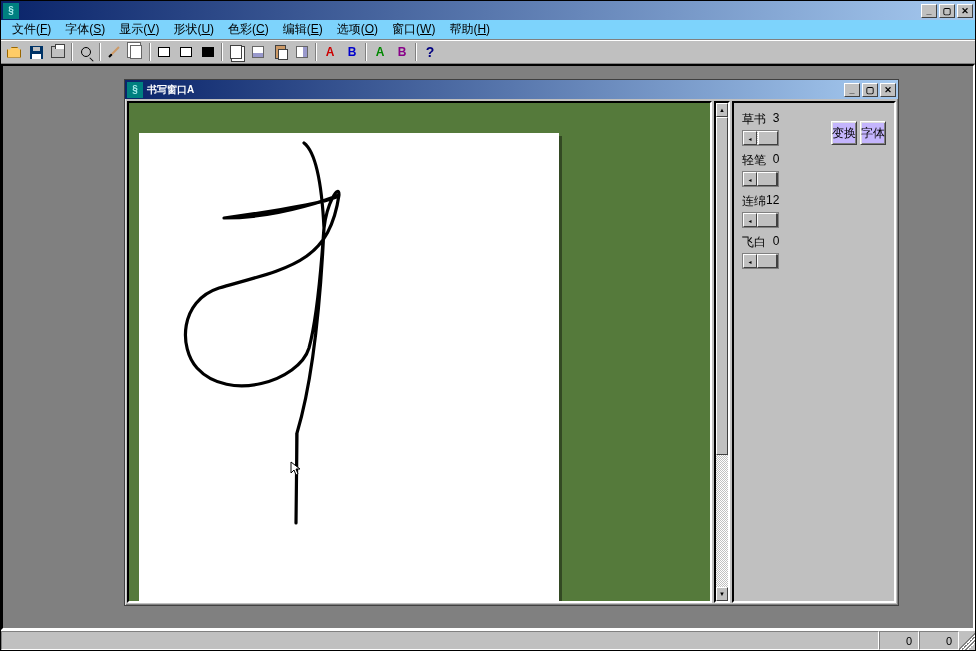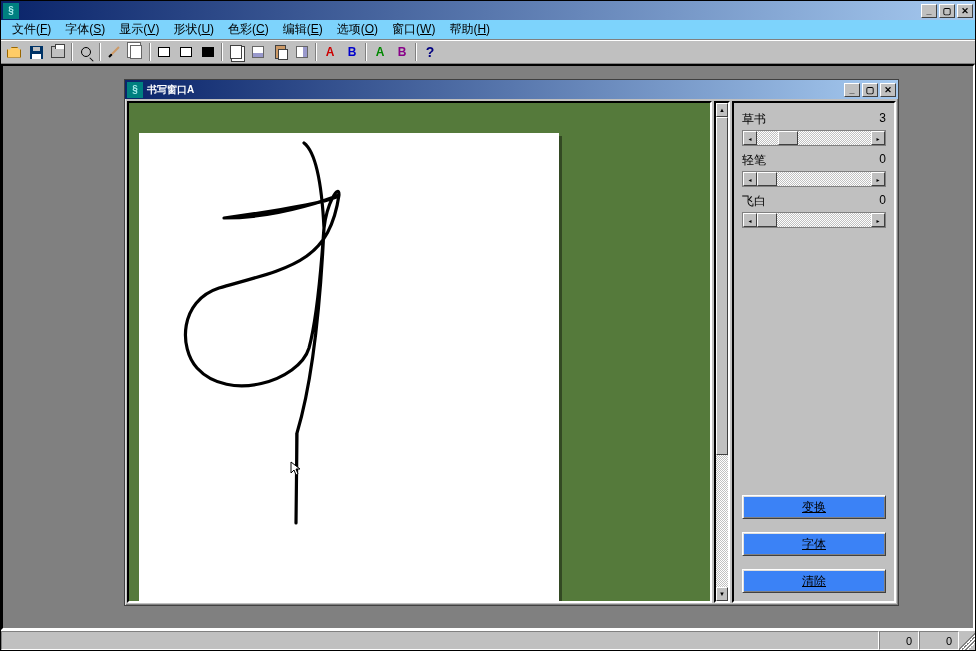--- a/index.html
+++ b/index.html
@@ -132,47 +132,46 @@
     border:1px solid #fff; border-right-color:#404040;border-bottom-color:#404040;
   }
 
   
   .spanel {
     width: 164px;
     background: #c0c0c0;
     border: 2px inset #fff;
     border-top-color:#404040; border-left-color:#404040;
     padding: 8px;
-    display:flex;flex-direction:column;
+    display:flex;
     gap: 3px;
   }
   .sliderblock { margin-bottom: 6px; }
   .sliderlabel { display:flex; justify-content:space-between; font-size:12px; margin-bottom:2px; }
   .hslider {
     height: 16px; display:flex;
     border:1px solid #808080;
   }
   .hslider .arrow { width: 14px; height: 100%; }
   .hslider .track { flex:1; background: repeating-conic-gradient(#c0c0c0 0 25%, #fff 0 50%) 0/2px 2px; position:relative; }
   .hslider .thumb {
     position:absolute; top:0; height:100%; width:20px;
     background:#c0c0c0;
     border:1px solid #fff; border-right-color:#404040;border-bottom-color:#404040;
   }
 
   .panelbtn {
     height: 24px;
-    background:#3b82f6;
+    background:#c4b5fd;
     border:1px solid #fff;
     border-right-color:#404040;border-bottom-color:#404040;
     box-shadow: inset 1px 1px 0 #dfdfdf, inset -1px -1px 0 #808080;
     display:flex;align-items:center;justify-content:center;
     margin-top: 10px;
     font-size:12px;
-    text-decoration:underline;
   }
 
   
   .statusbar {
     height: 20px; background:#c0c0c0;
     display:flex; align-items:stretch;
     border-top:1px solid #fff;
   }
   .statuscell {
     border:1px solid #808080;
@@ -402,36 +401,48 @@
                 <div class="hslider">
                   <div class="arrow">◂</div>
                   <div class="track">
                     <div class="thumb" style="left:0%"></div>
                   </div>
                   <div class="arrow">▸</div>
                 </div>
               </div>
               <div class="sliderblock">
                 <div class="sliderlabel">
-                  <span>飞白</span>
-                  <span>0</span>
+                  <span>连绵</span>
+                  <span>12</span>
                 </div>
                 <div class="hslider">
                   <div class="arrow">◂</div>
                   <div class="track">
                     <div class="thumb" style="left:0%"></div>
                   </div>
                   <div class="arrow">▸</div>
                 </div>
               </div>
+              <div class="sliderblock">
+                <div class="sliderlabel">
+                  <span>飞白</span>
+                  <span>0</span>
+                </div>
+                <div class="hslider">
+                  <div class="arrow">◂</div>
+                  <div class="track">
+                    <div class="thumb" style="left:0%"></div>
+                  </div>
+                  <div class="arrow">▸</div>
+                </div>
+              </div>
             </div>
           <div style="flex:1"></div>
           <div class="panelbtn">变换</div>
           <div class="panelbtn">字体</div>
-          <div class="panelbtn">清除</div>
         </div>
       </div>
     </div>
 
   </div>
 
   <div class="statusbar">
     <div class="statuscell main"></div>
     <div class="statuscell small">0</div>
     <div class="statuscell small">0</div>

